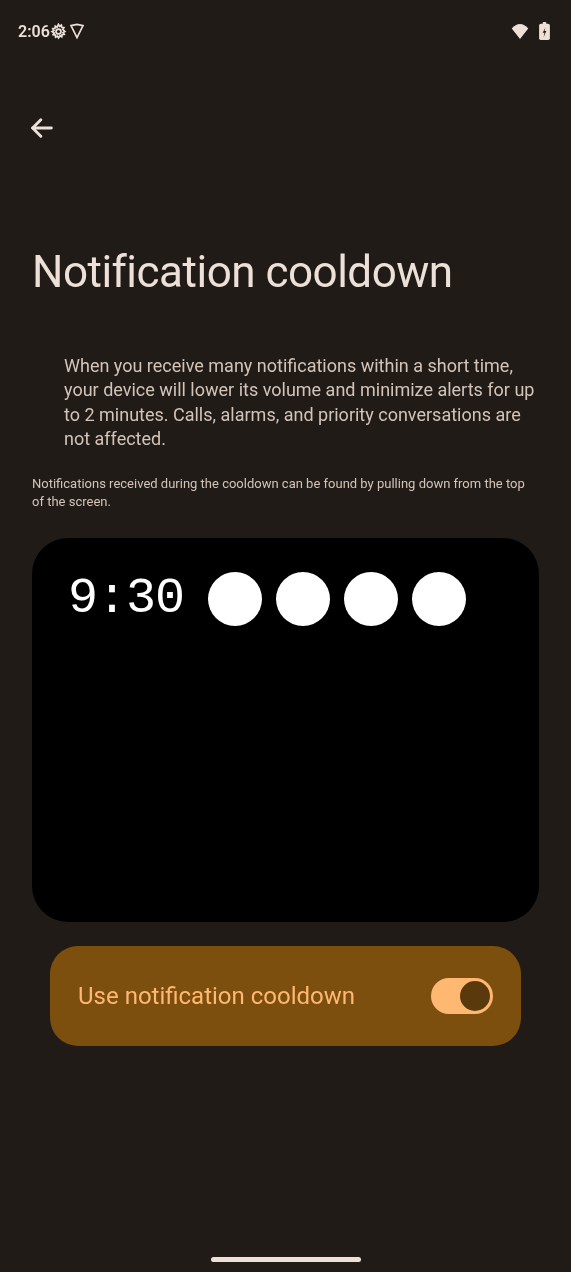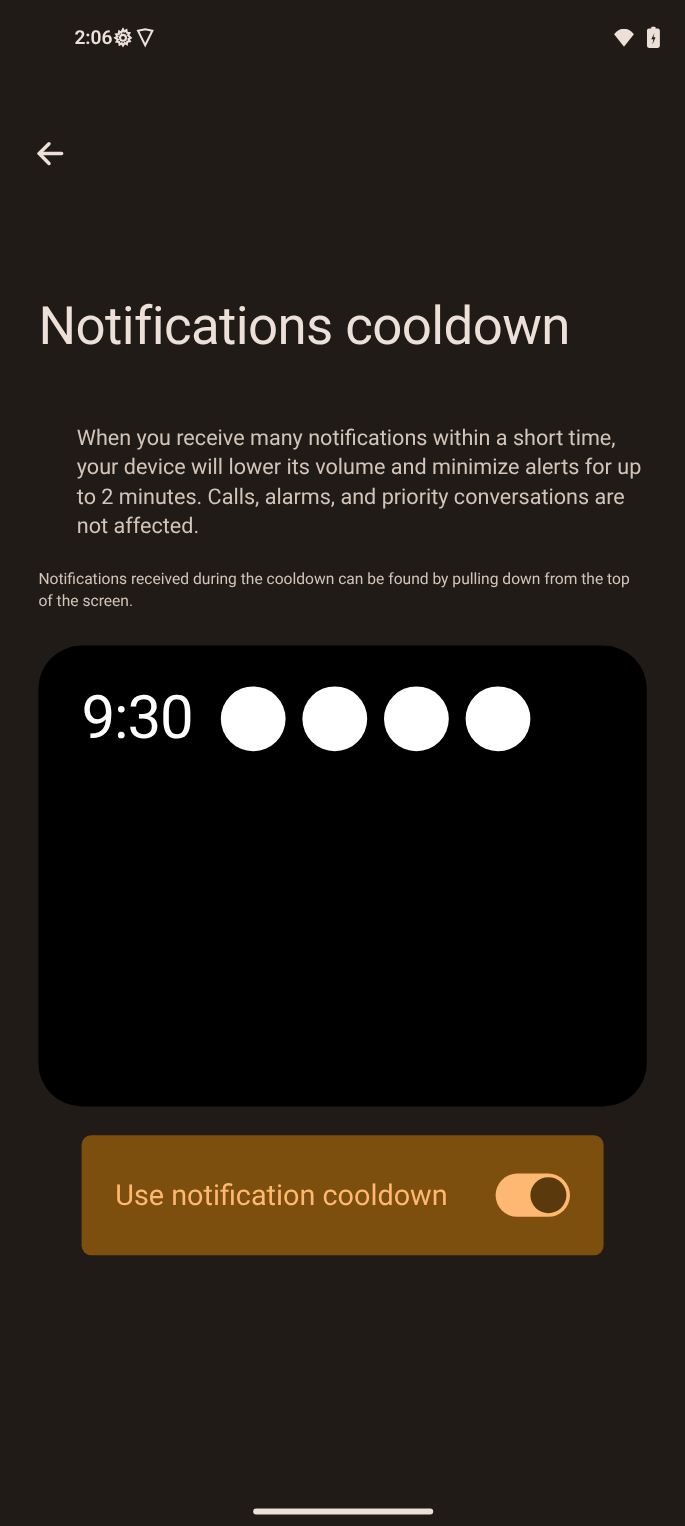--- a/index.html
+++ b/index.html
@@ -23,21 +23,20 @@
       padding: 12px 18px 0 18px;
       display: flex;
       justify-content: space-between;
       align-items: center;
     }
     
     .status-left {
       display: flex;
       align-items: center;
       gap: 0;
-      margin-left: 44px;
     }
     
     .status-time {
       font-size: 16px;
       font-weight: 600;
       color: #ece0d8;
     }
     
     .status-icon {
       width: 18px;
@@ -93,20 +92,21 @@
       color: #d3c4b9;
       margin-bottom: 28px;
     }
     
     .preview-card {
       background: #000000;
       border-radius: 36px;
       height: 384px;
       padding: 32px 36px;
       margin-bottom: 24px;
+      font-family: Liberation Mono, monospace;
     }
     
     .preview-row {
       display: flex;
       align-items: center;
       gap: 16px;
     }
     
     .preview-time {
       font-size: 50px;
@@ -123,26 +123,26 @@
     
     .preview-dot {
       width: 54px;
       height: 54px;
       border-radius: 50%;
       background: #ffffff;
     }
     
     .toggle-card {
       background: #7c4f0f;
-      border-radius: 8px;
+      border-radius: 28px;
       padding: 32px 28px;
       display: flex;
       align-items: center;
       justify-content: space-between;
-      margin: 0 36px;
+      margin: 0 18px;
     }
     
     .toggle-label {
       font-size: 24px;
       font-weight: 400;
       color: #ffb871;
       line-height: 1.35;
       max-width: 280px;
     }
     
@@ -213,21 +213,21 @@
 <div class="nav-bar">
   <div class="back-button">
     <svg width="28" height="28" viewBox="0 0 24 24" fill="none" stroke="#ece0d8" stroke-width="2.5" stroke-linecap="round" stroke-linejoin="round">
       <line x1="20" y1="12" x2="4" y2="12"></line>
       <polyline points="11 5 4 12 11 19"></polyline>
     </svg>
   </div>
 </div>
 
 <div class="content">
-  <h1 class="page-title">Notifications cooldown</h1>
+  <h1 class="page-title">Notification cooldown</h1>
 
   <p class="description-1">When you receive many notifications within a short time, your device will lower its volume and minimize alerts for up to 2 minutes. Calls, alarms, and priority conversations are not affected.</p>
 
   <p class="description-2">Notifications received during the cooldown can be found by pulling down from the top of the screen.</p>
 
   <div class="preview-card">
     <div class="preview-row">
       <span class="preview-time">9:30</span>
       <div class="preview-dots">
         <div class="preview-dot"></div>

